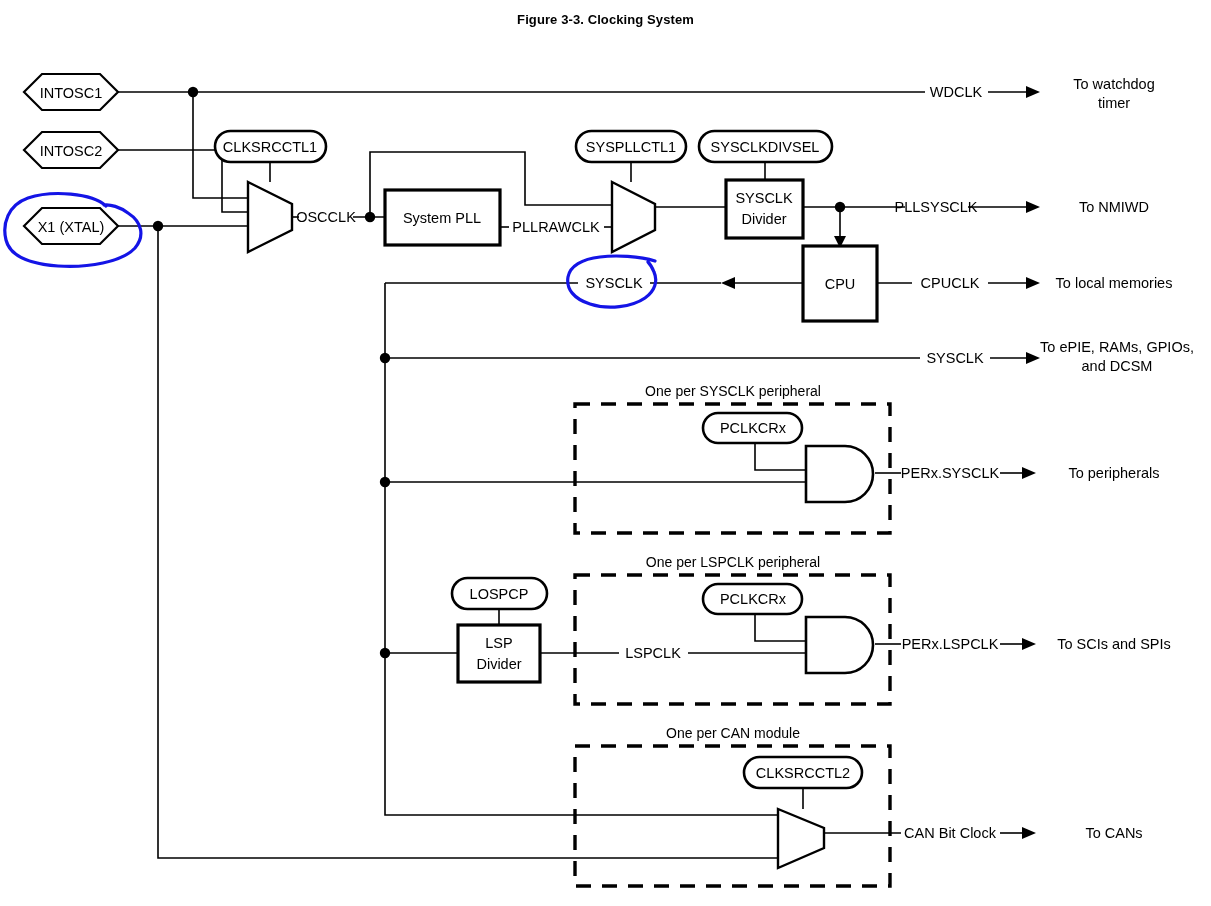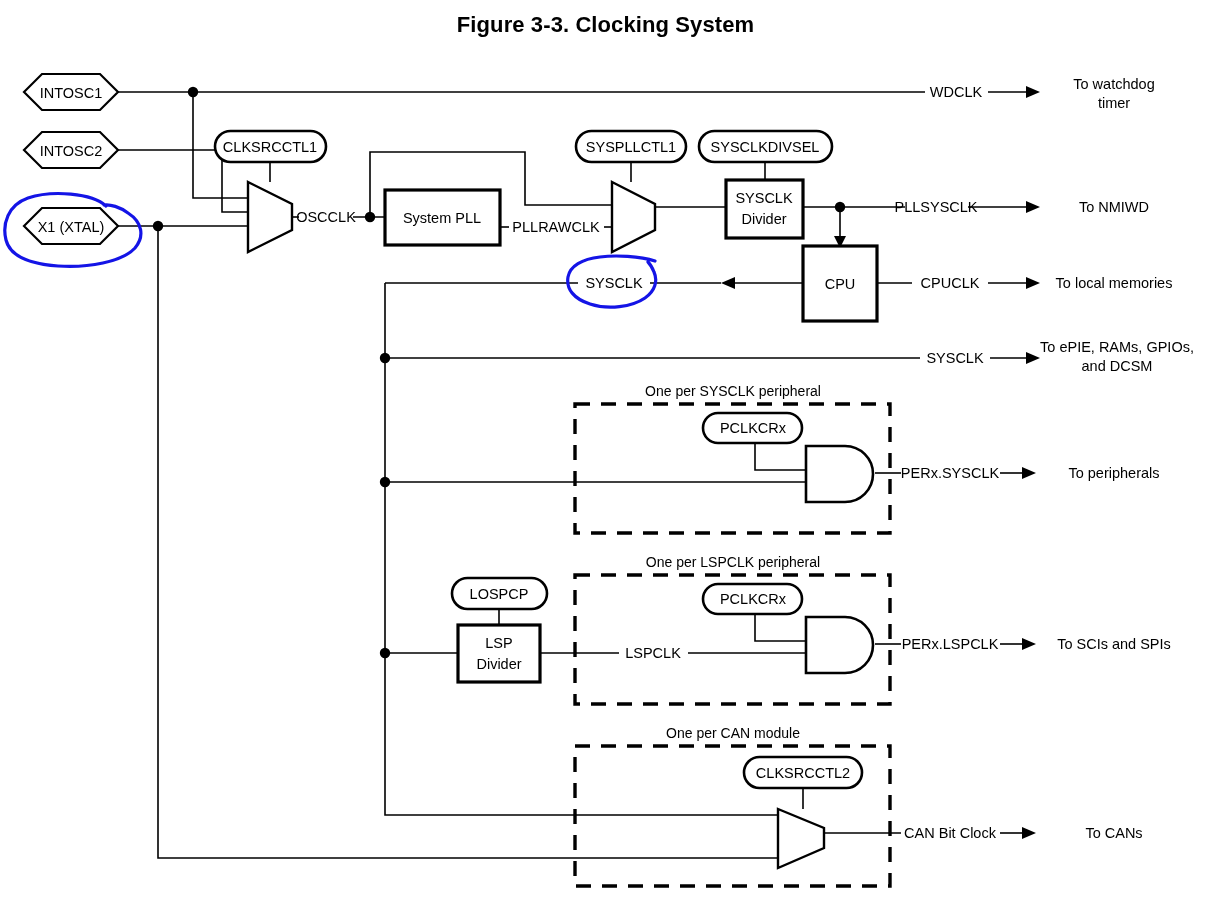--- a/index.html
+++ b/index.html
@@ -2,21 +2,21 @@
 <html><head>
 <meta charset="utf-8">
 <title>Figure 3-3. Clocking System</title>
 <style>
   html,body{margin:0;padding:0;background:#ffffff;}
   body{font-family:"Liberation Sans",sans-serif;}
   #stage{position:relative;width:1211px;height:906px;background:#ffffff;overflow:hidden;}
   #stage svg{position:absolute;top:0;left:0;width:1211px;height:906px;}
   .ttl{
     position:absolute;left:0;top:12px;width:1211px;text-align:center;
-    font-size:22px;font-weight:bold;color:#000;letter-spacing:.1px;
+    font-size:13px;font-weight:bold;color:#000;letter-spacing:.1px;
   }
   text{font-family:"Liberation Sans",sans-serif;fill:#000;}
   .lbl{font-size:14.5px;}
   .dest{font-size:14.5px;}
   .note{font-size:14px;}
   .wire{stroke:#000;stroke-width:1.6;fill:none;}
   .thickbox{stroke:#000;stroke-width:3.2;fill:#fff;}
   .pillbox{stroke:#000;stroke-width:2.6;fill:#fff;}
   .hexo{stroke:#000;stroke-width:2.2;fill:#fff;}
   .mux{stroke:#000;stroke-width:2.4;fill:#fff;}

